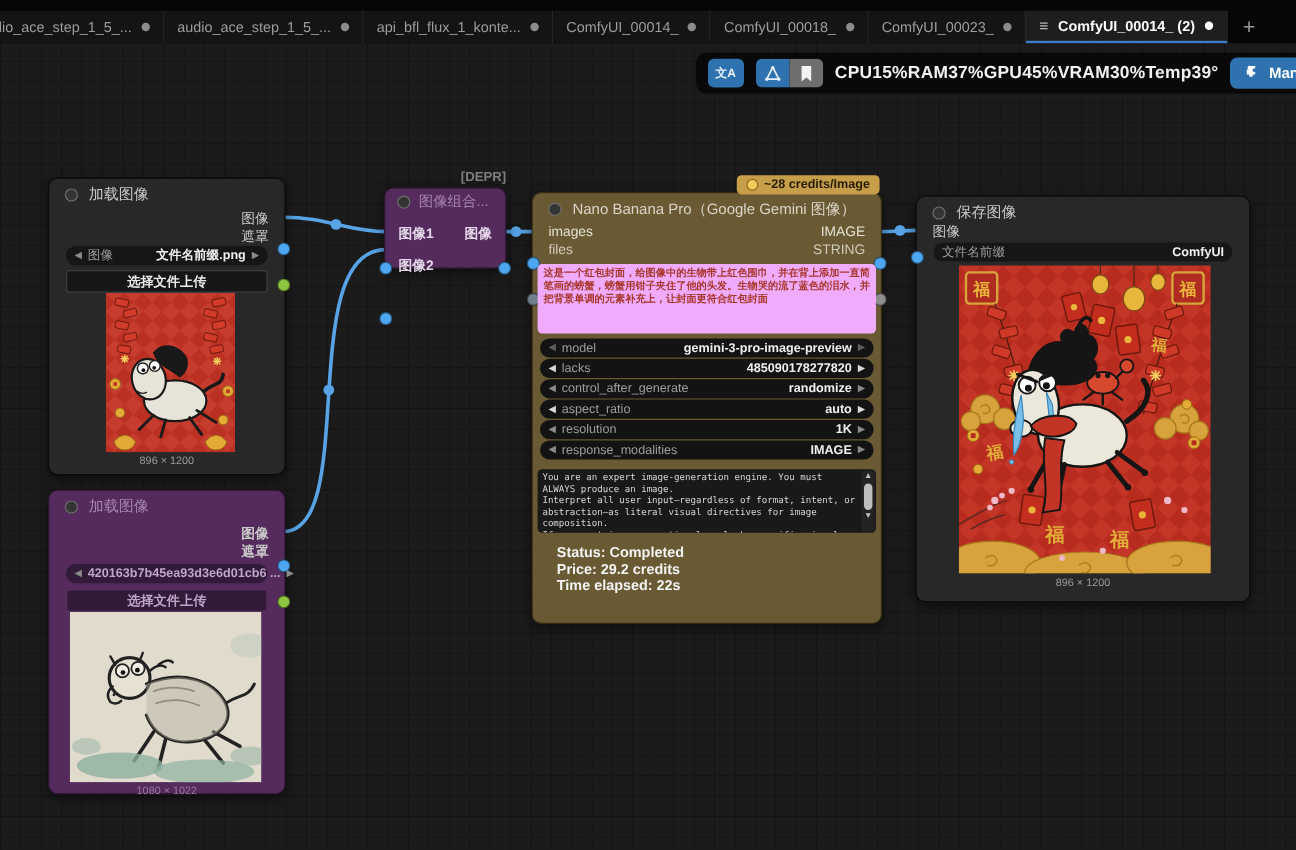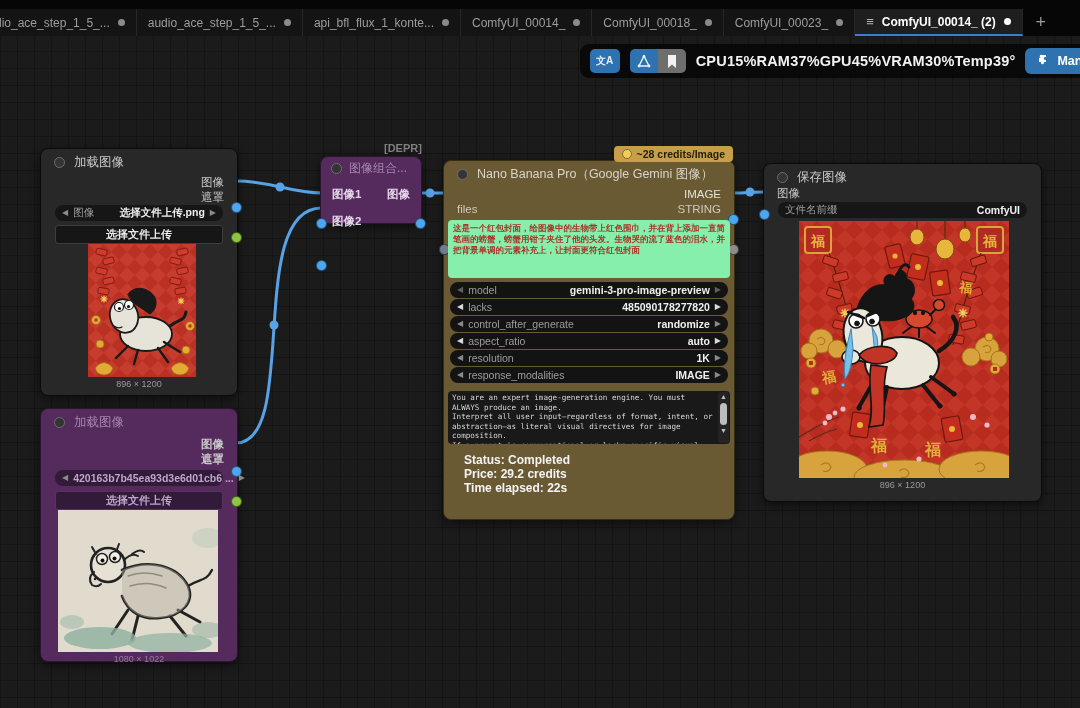--- a/index.html
+++ b/index.html
@@ -83,21 +83,21 @@
   .bypass .header{color:#a586ae;}
   .bypass .combo{background:#321a39;color:#a18aad;}
   .bypass .combo .val{color:#bfa6ca;font-weight:600;}
   .bypass .btnw{background:#321a39;border-color:#57325f;color:#bda4c8;}
   .bypass .caption{color:#97789f;}
   .depr{position:absolute;font-size:11px;font-weight:bold;color:#7e7e7e;z-index:11;}
   
   .nano{background:#6a5a33;border-color:#372d13;}
   .nano .header{color:#d9d5c9;}
   .nano .combo{background:#131313;}
-  .textarea{position:absolute;background:#86efac;border-radius:4px;overflow:hidden;cursor:text;}
+  .textarea{position:absolute;background:#f0abfc;border-radius:4px;overflow:hidden;cursor:text;}
   .cn-text{padding:3px 5px;font-family:"DejaVu Sans Mono",monospace;font-size:8.5px;line-height:11px;
     color:#a8362a;font-weight:bold;white-space:pre-wrap;}
   .en-wrap{background:#191919;}
   .en-text{padding:2px 14px 2px 4px;font-family:"DejaVu Sans Mono",monospace;font-size:7.6px;
     line-height:9.6px;color:#d6d6d6;white-space:pre-wrap;}
   .sbar{position:absolute;right:1px;top:1px;bottom:1px;width:11px;background:#232323;border-radius:2px;
     display:flex;flex-direction:column;align-items:center;justify-content:flex-start;gap:2px;padding-top:1px;cursor:pointer;}
   .sbar .sarr{font-size:7px;color:#c2c2c2;line-height:8px;}
   .sbar .sthumb{width:7px;height:22px;border-radius:4px;background:#bdbdbd;}
   .statusline{position:absolute;left:20px;font-size:12px;font-weight:bold;color:#f4f4f4;white-space:nowrap;}
@@ -136,21 +136,21 @@
       <span>图像</span>
       <span class="dot blue dout" style="top:28px;"></span>
     </div>
     <div class="port out" style="top:40px;">
       <span>遮罩</span>
       <span class="dot green dout" style="top:43px;"></span>
     </div>
     <div class="combo" style="left:14px;top:56px;width:154px;">
       <span class="arr">◀</span>
       <span>图像</span>
-      <span class="val">选择文件上传.png</span>
+      <span class="val">文件名前缀.png</span>
       <span class="arr">▶</span>
     </div>
     <div class="btnw" style="left:14px;top:76px;width:166px;">
       <span>选择文件上传</span>
     </div>
     <div class="imgprev" style="left:47px;top:95px;width:108px;height:133px;">
       <svg viewBox="0 0 108 133" width="108" height="133">
         <defs>
           <pattern id="pa" width="22" height="22" patternUnits="userSpaceOnUse" patternTransform="rotate(45)">
             <rect width="22" height="22" fill="#c63c2e"></rect>
@@ -288,20 +288,24 @@
 
   <div class="badge" style="right:347px;top:146px;">
     <span class="coin"></span>
     <span>~28 credits/Image</span>
   </div>
   <div class="node nano" style="left:443px;top:160px;width:290px;height:358px;">
     <div class="header">
       <span class="collapse-dot"></span>
       <span>Nano Banana Pro（Google Gemini 图像）</span>
     </div>
+    <div class="port in" style="top:25px;color:#e4e0d4;">
+      <span class="dot blue din" style="top:28px;"></span>
+      <span>images</span>
+    </div>
     <div class="port in" style="top:40px;color:#cfcabb;">
       <span class="dot dim din" style="top:43px;"></span>
       <span>files</span>
     </div>
     <div class="port out" style="top:25px;color:#e4e0d4;">
       <span>IMAGE</span>
       <span class="dot blue dout" style="top:28px;"></span>
     </div>
     <div class="port out" style="top:40px;color:#cfcabb;">
       <span>STRING</span>

